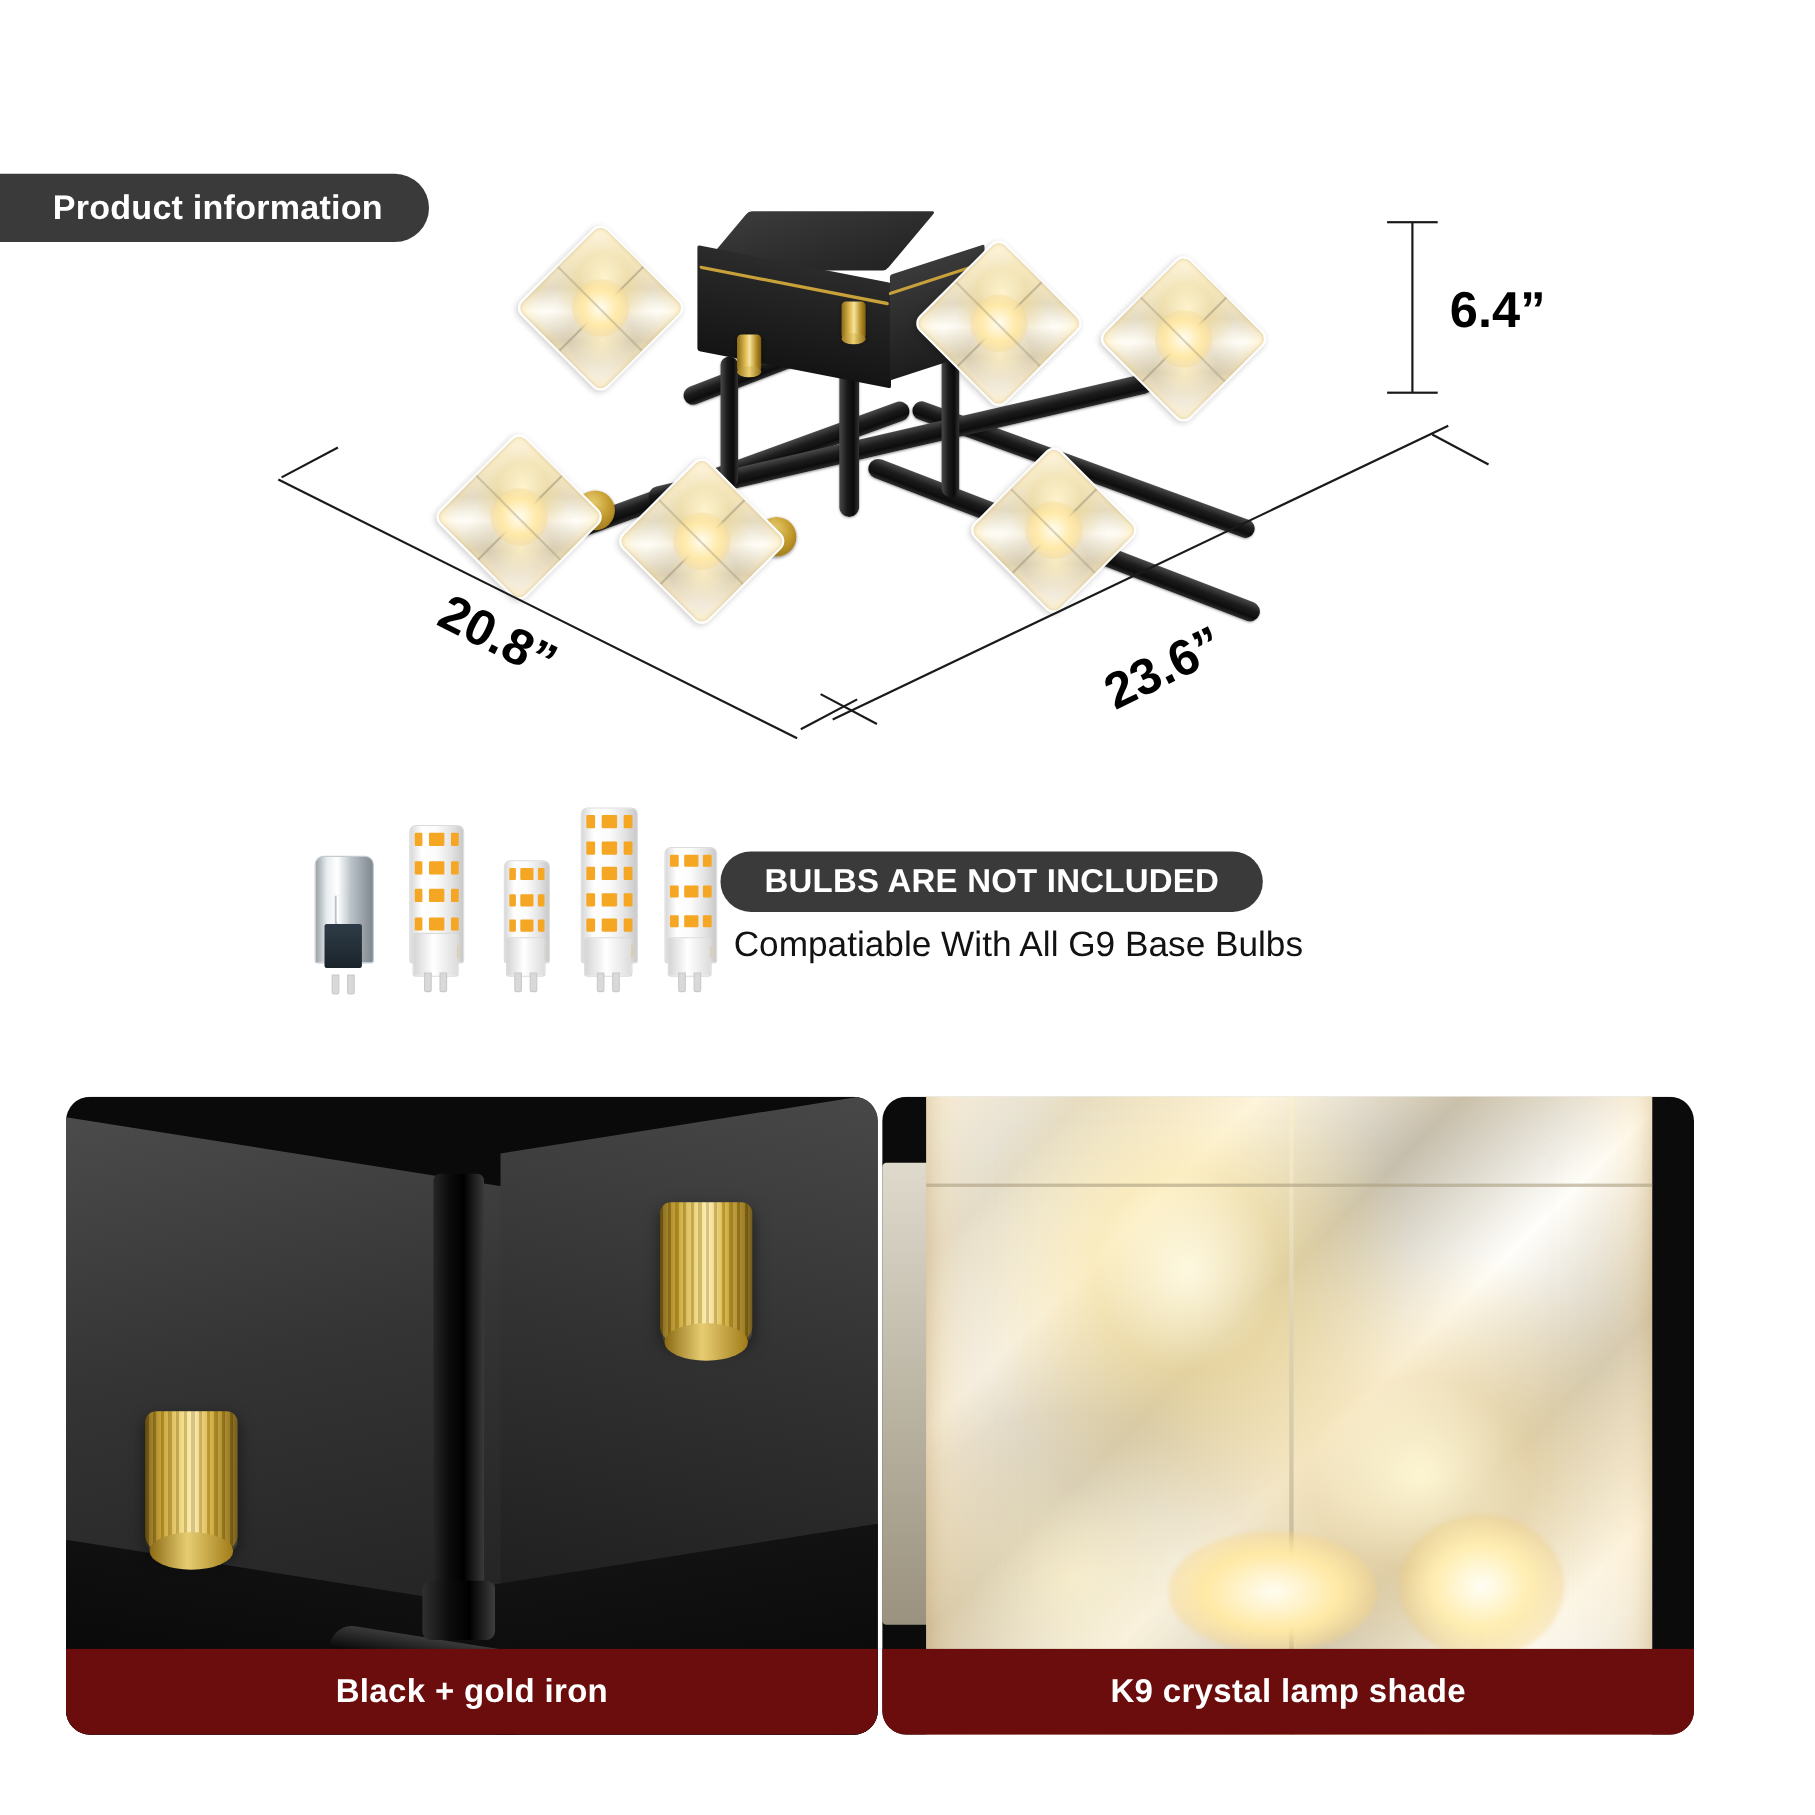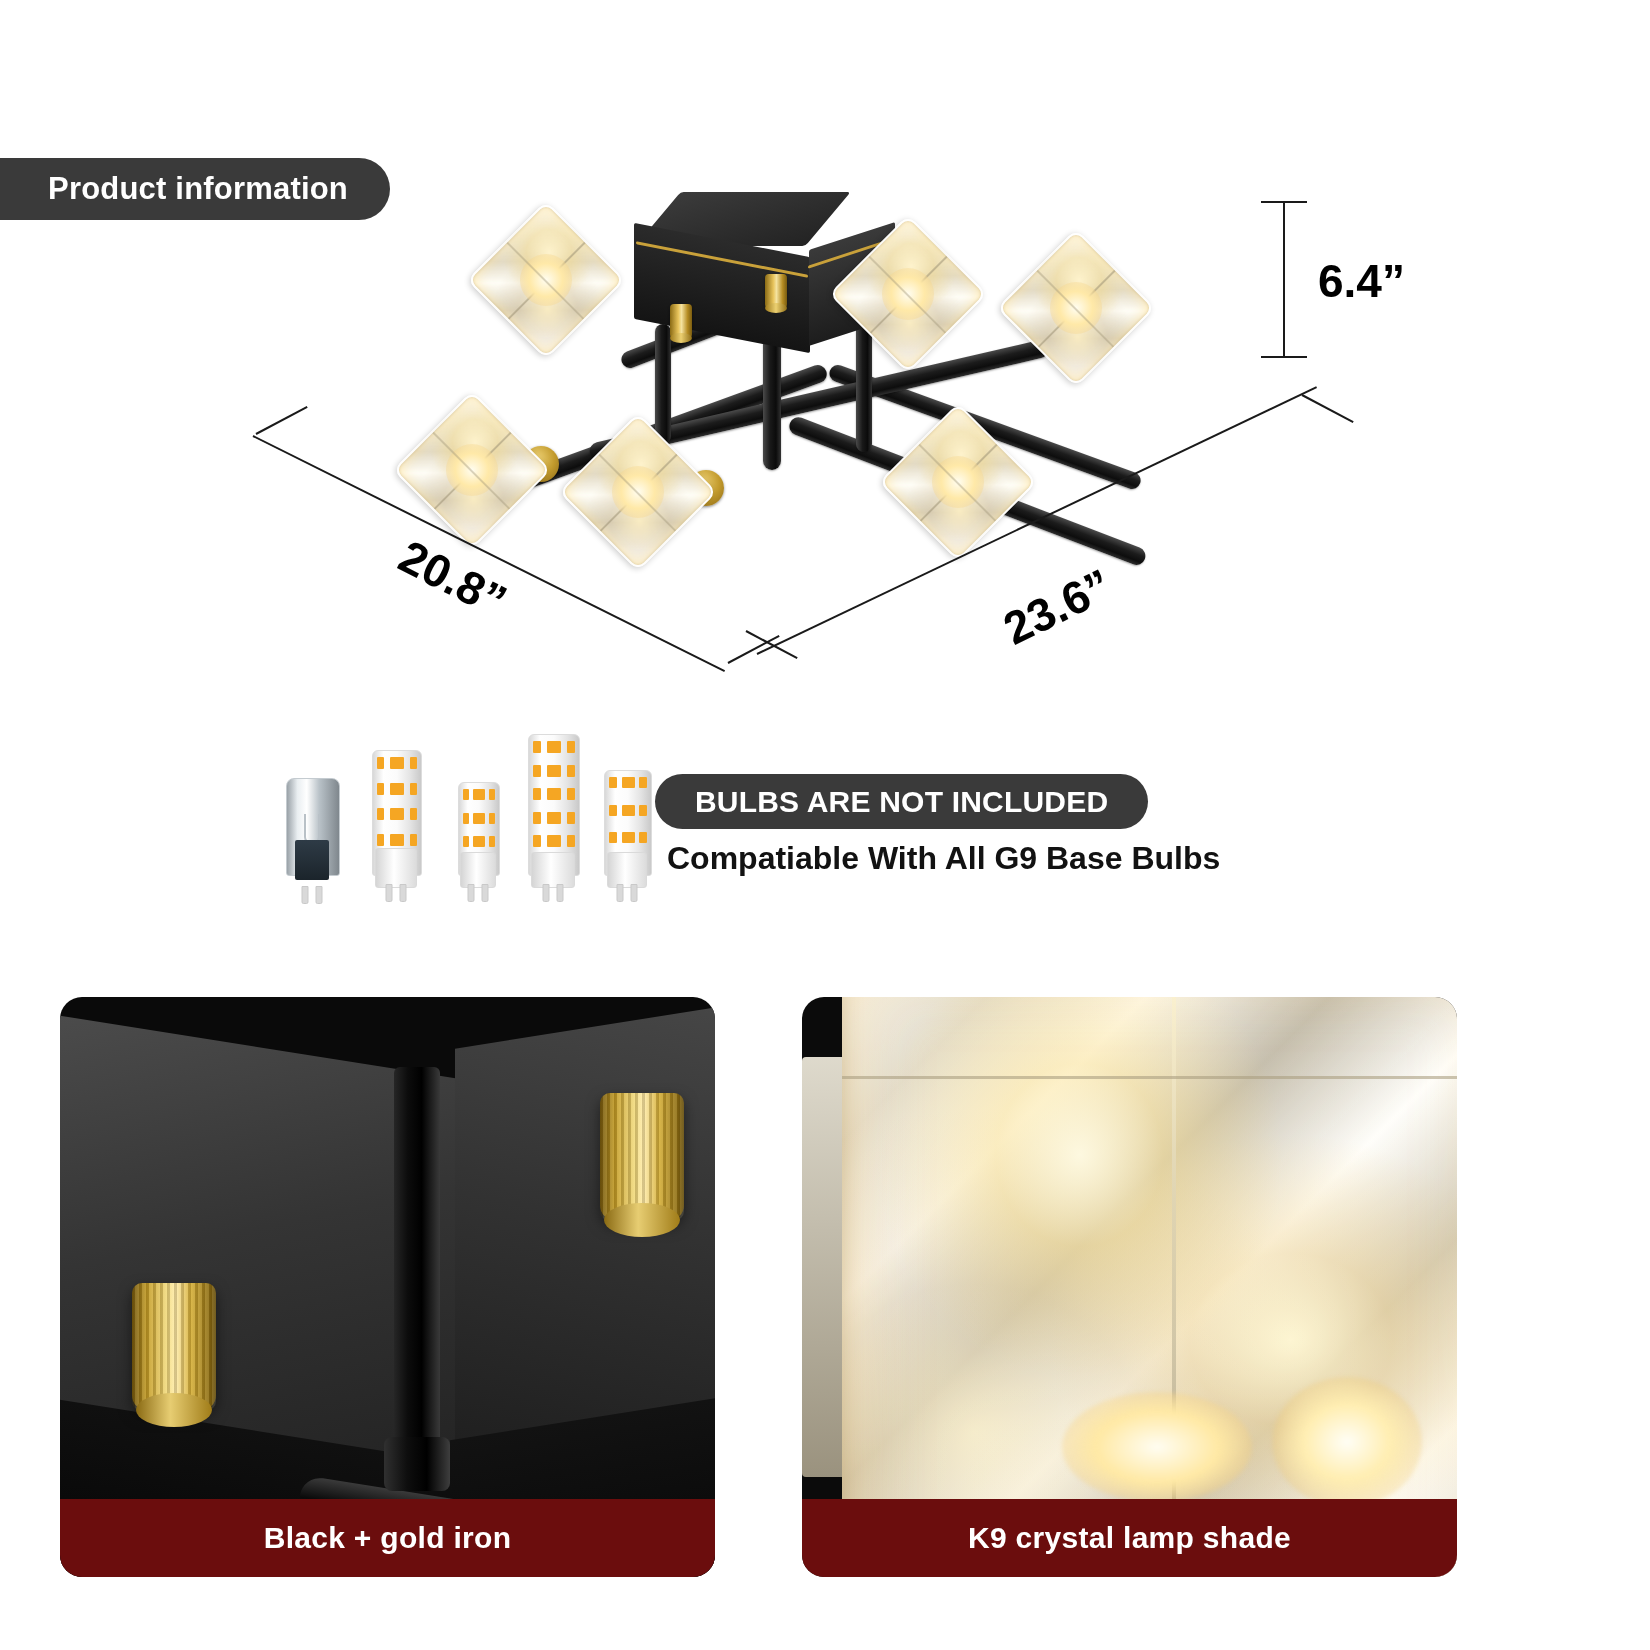--- a/index.html
+++ b/index.html
@@ -35,21 +35,21 @@
     left:655px;top:742px;
     height:55px;
     padding:0 40px;
     font-size:30px;
     justify-content:center;
   }
   #compat-line{
     position:absolute;
     left:667px;top:808px;
     font-size:32px;
-    font-weight:bold;
+    font-weight:normal;
     color:#121212;
     white-space:nowrap;
   }
 
   
   .dim-label{
     position:absolute;
     font-weight:bold;
     color:#000;
     white-space:nowrap;
@@ -192,21 +192,21 @@
     width:12px;border:2px solid #b9c1c7;border-top:none;border-radius:0 0 7px 7px;
   }
   .bulb.halogen .label{
     position:absolute;left:50%;transform:translateX(-50%);
     background:linear-gradient(180deg,#2e3b46,#1b242b);
     border-radius:2px;
   }
 
   
   .photo{
-    position:absolute;top:965px;width:655px;height:580px;
+    position:absolute;top:965px;width:738px;height:580px;
     border-radius:22px;overflow:hidden;
   }
   #photo-left{left:60px;}
   #photo-right{left:802px;}
   .caption{
     position:absolute;left:0;bottom:0;width:100%;height:78px;
     background:#6b0d0d;
     color:#fff;font-size:30px;font-weight:bold;
     display:flex;align-items:center;justify-content:center;
     letter-spacing:.3px;

